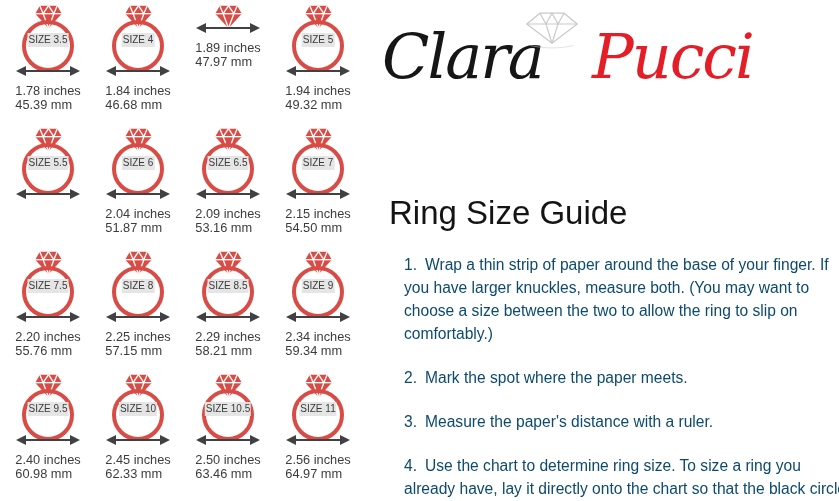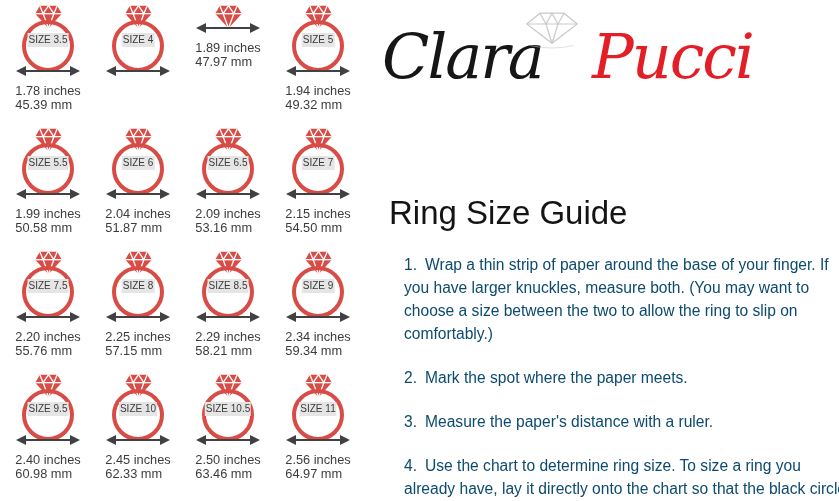--- a/index.html
+++ b/index.html
@@ -145,20 +145,24 @@
       </g>
     </svg>
     <div class="band">
       <span class="size-label">SIZE 4</span>
     </div>
     <svg class="arrow" viewBox="0 0 64 12">
       <line x1="7" y1="6" x2="57" y2="6" stroke="var(--arrow-gray)" stroke-width="2.2"></line>
       <polygon points="0,6 10,1 10,11" fill="var(--arrow-gray)"></polygon>
       <polygon points="64,6 54,1 54,11" fill="var(--arrow-gray)"></polygon>
     </svg>
+    <div class="measure">
+      <div class="inches">1.84 inches</div>
+      <div class="mm">46.68 mm</div>
+    </div>
   </div>
 
   <div class="cell">
     <svg class="gem" viewBox="0 0 40 36">
       <polygon points="7,1 33,1 40,13 20,35 0,13" fill="var(--ring-red)"></polygon>
       <g stroke="#ffffff" stroke-width="2" fill="none">
         <line x1="0" y1="13" x2="40" y2="13"></line>
         <line x1="7" y1="1" x2="12" y2="13"></line>
         <line x1="33" y1="1" x2="28" y2="13"></line>
         <line x1="20" y1="1" x2="12" y2="13"></line>
@@ -219,24 +223,20 @@
       </g>
     </svg>
     <div class="band">
       <span class="size-label">SIZE 5.5</span>
     </div>
     <svg class="arrow" viewBox="0 0 64 12">
       <line x1="7" y1="6" x2="57" y2="6" stroke="var(--arrow-gray)" stroke-width="2.2"></line>
       <polygon points="0,6 10,1 10,11" fill="var(--arrow-gray)"></polygon>
       <polygon points="64,6 54,1 54,11" fill="var(--arrow-gray)"></polygon>
     </svg>
-    <div class="measure">
-      <div class="inches">1.99 inches</div>
-      <div class="mm">50.58 mm</div>
-    </div>
   </div>
 
   <div class="cell">
     <svg class="gem" viewBox="0 0 40 36">
       <polygon points="7,1 33,1 40,13 20,35 0,13" fill="var(--ring-red)"></polygon>
       <g stroke="#ffffff" stroke-width="2" fill="none">
         <line x1="0" y1="13" x2="40" y2="13"></line>
         <line x1="7" y1="1" x2="12" y2="13"></line>
         <line x1="33" y1="1" x2="28" y2="13"></line>
         <line x1="20" y1="1" x2="12" y2="13"></line>

